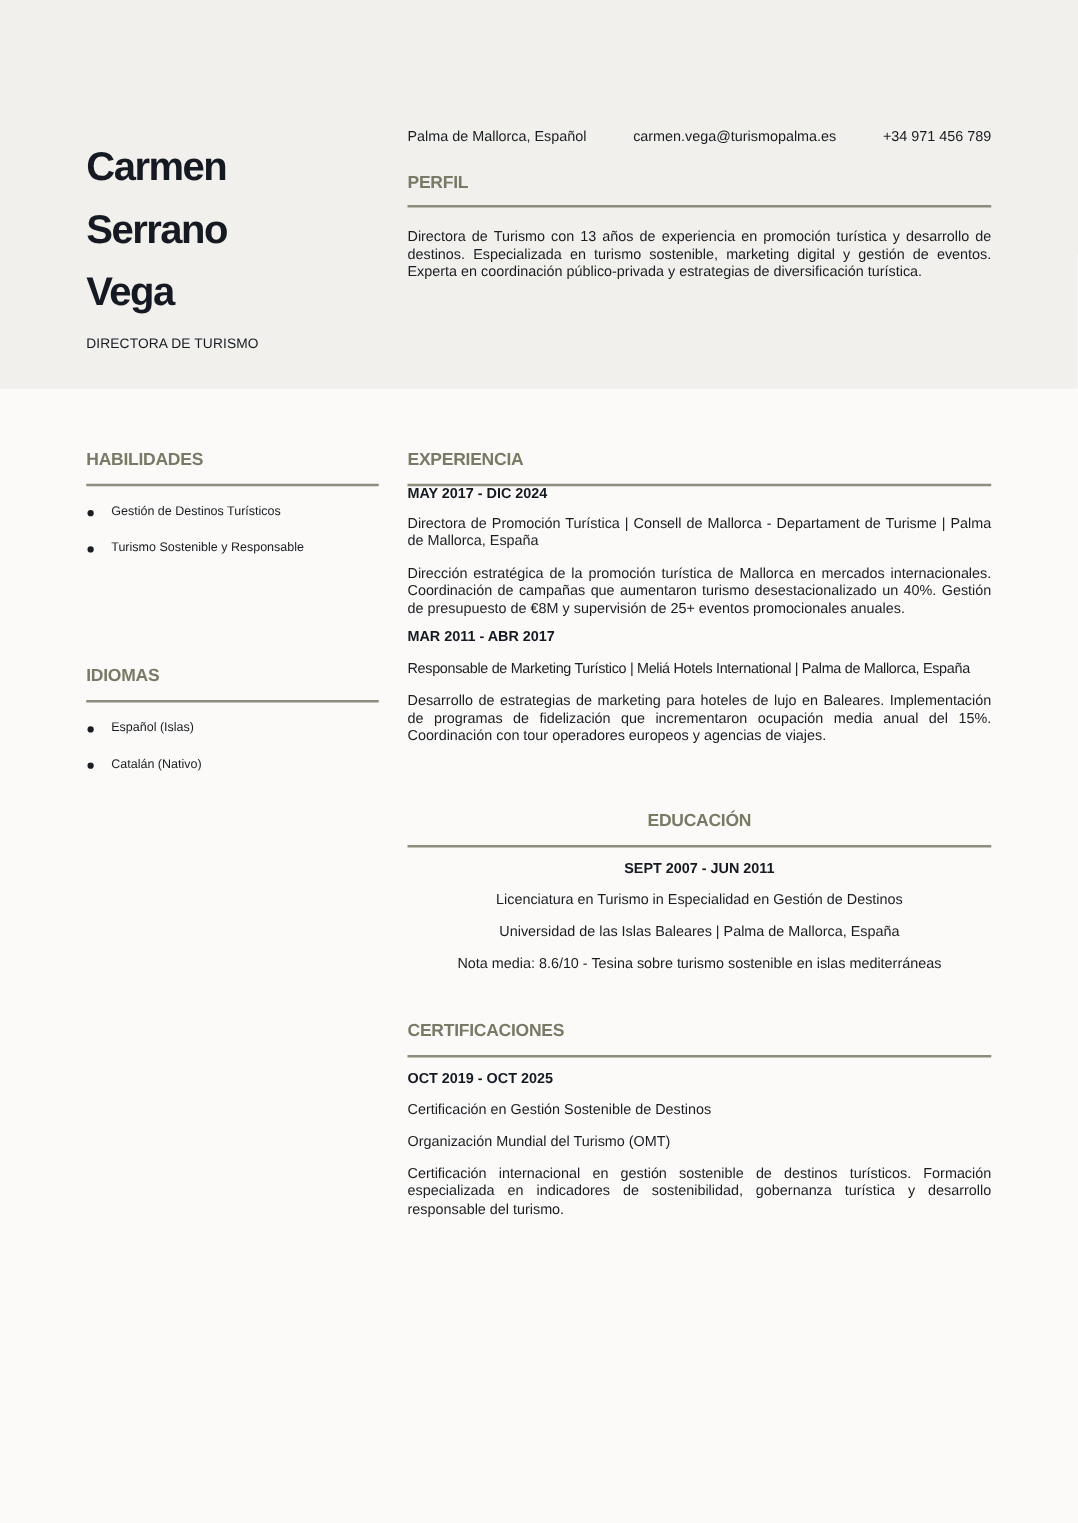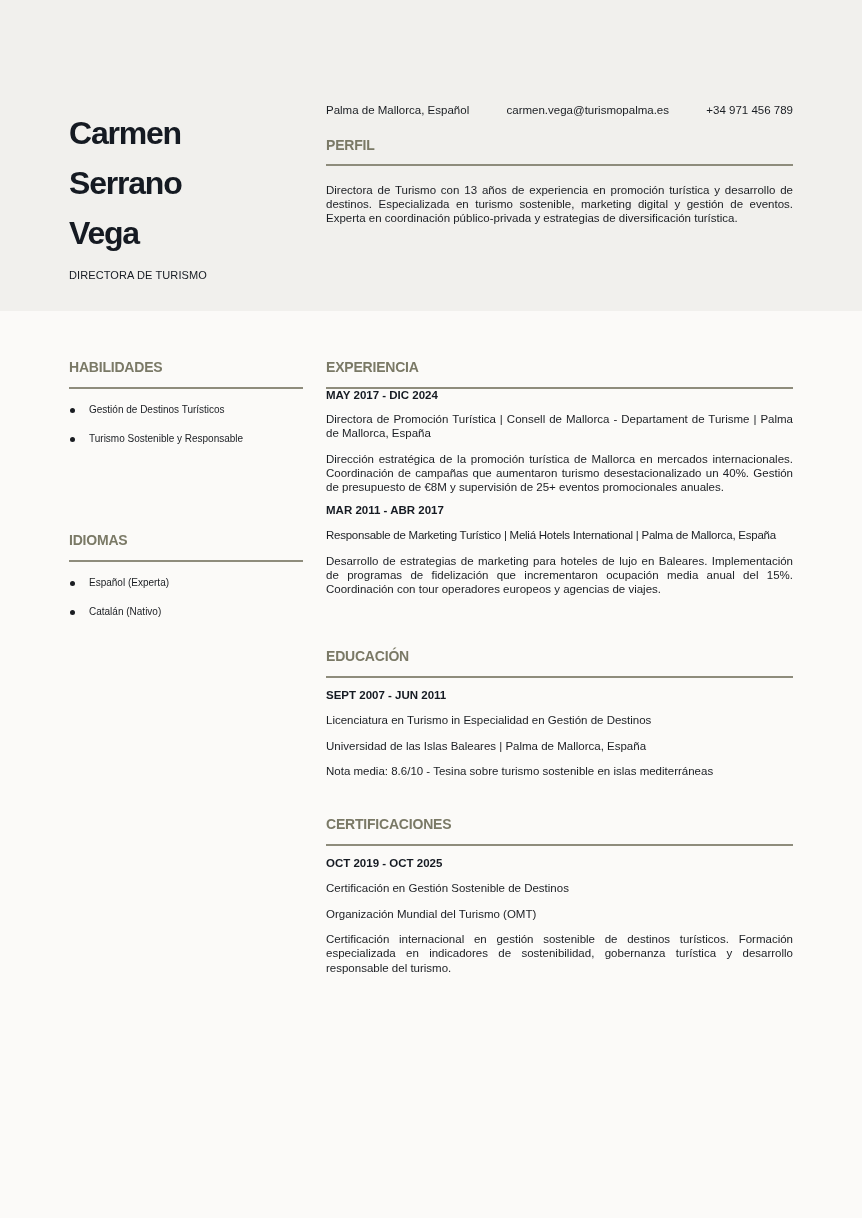--- a/index.html
+++ b/index.html
@@ -85,21 +85,21 @@
   <ul class="bullets" style="margin-top:14px;">
     <li>Gestión de Destinos Turísticos</li>
     <li>Turismo Sostenible y Responsable</li>
   </ul>
 </div>
 
 <div class="left" style="top:512px;margin-top:20px;">
   <div class="section-h">IDIOMAS</div>
   <div class="rule" style="margin-top:12px;"></div>
   <ul class="bullets" style="margin-top:14px;">
-    <li>Español (Experta)</li>
+    <li>Español (Islas)</li>
     <li>Catalán (Nativo)</li>
   </ul>
 </div>
 
 <div class="right" style="top:359px;">
   <div class="section-h">EXPERIENCIA</div>
   <div class="rule" style="margin-top:12px;"></div>
 
   <div style="margin-top:0;">
     <div class="date">MAY 2017 - DIC 2024</div>
@@ -107,21 +107,21 @@
     <div class="para" style="margin-top:11px;">Dirección estratégica de la promoción turística de Mallorca en mercados internacionales. Coordinación de campañas que aumentaron turismo desestacionalizado un 40%. Gestión de presupuesto de €8M y supervisión de 25+ eventos promocionales anuales.</div>
   </div>
 
   <div style="margin-top:10px;">
     <div class="date">MAR 2011 - ABR 2017</div>
     <div class="para" style="margin-top:12px; letter-spacing:-0.25px; white-space:nowrap;">Responsable de Marketing Turístico | Meliá Hotels International | Palma de Mallorca, España</div>
     <div class="para" style="margin-top:11px;">Desarrollo de estrategias de marketing para hoteles de lujo en Baleares. Implementación de programas de fidelización que incrementaron ocupación media anual del 15%. Coordinación con tour operadores europeos y agencias de viajes.</div>
   </div>
 </div>
 
-<div class="right" style="top:648px;">
+<div class="right" style="top:648px;text-align:center;">
   <div class="section-h">EDUCACIÓN</div>
   <div class="rule" style="margin-top:12px;"></div>
   <div class="date" style="margin-top:11px;">SEPT 2007 - JUN 2011</div>
   <div class="line" style="margin-top:12px;">Licenciatura en Turismo in Especialidad en Gestión de Destinos</div>
   <div class="line" style="margin-top:12px;">Universidad de las Islas Baleares | Palma de Mallorca, España</div>
   <div class="line" style="margin-top:11px;">Nota media: 8.6/10 - Tesina sobre turismo sostenible en islas mediterráneas</div>
 </div>
 
 <div class="right" style="top:816px;">
   <div class="section-h">CERTIFICACIONES</div>

